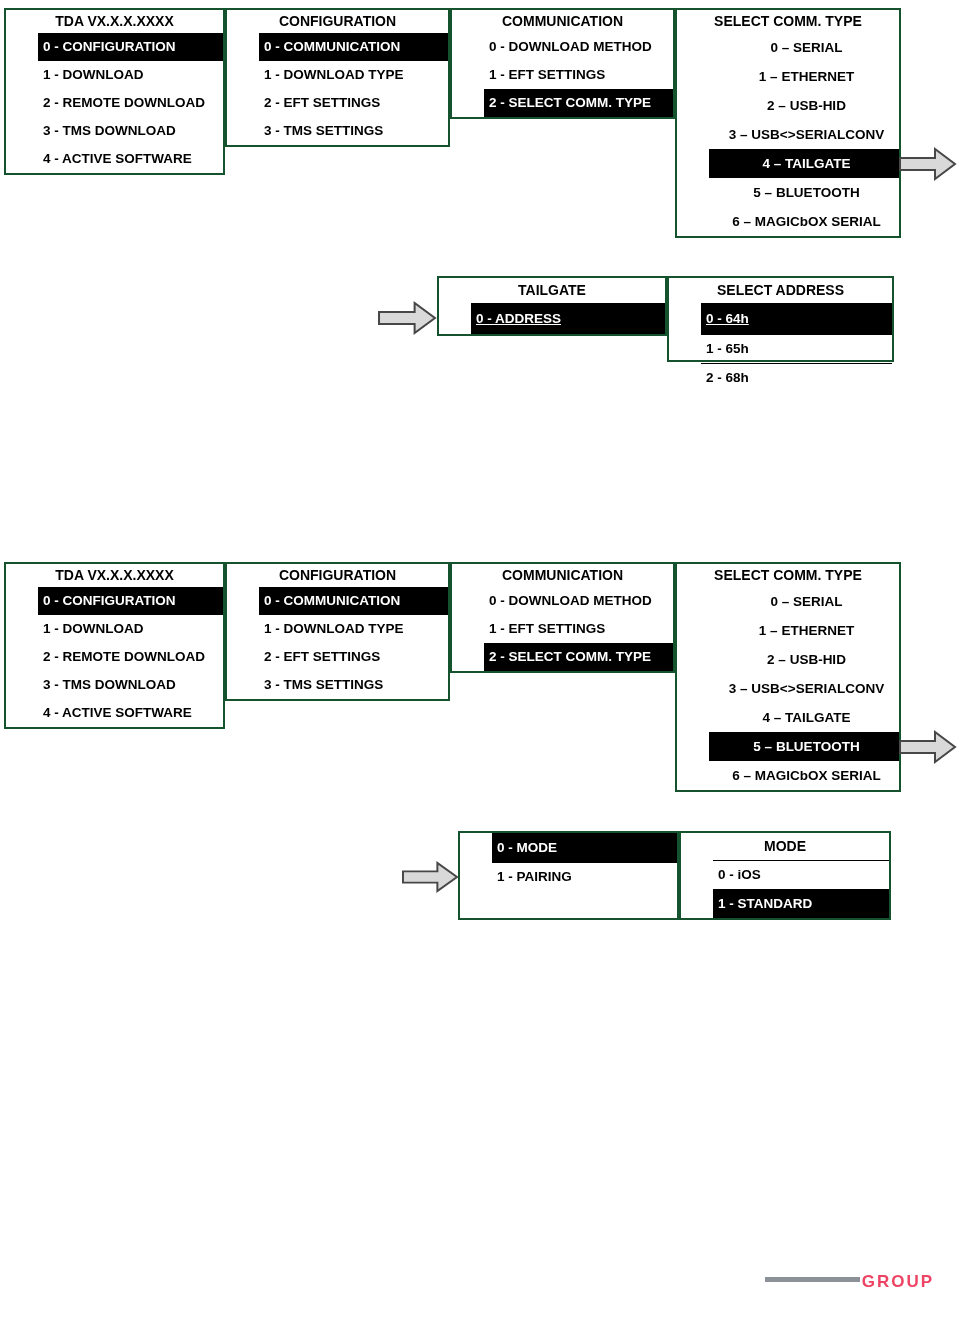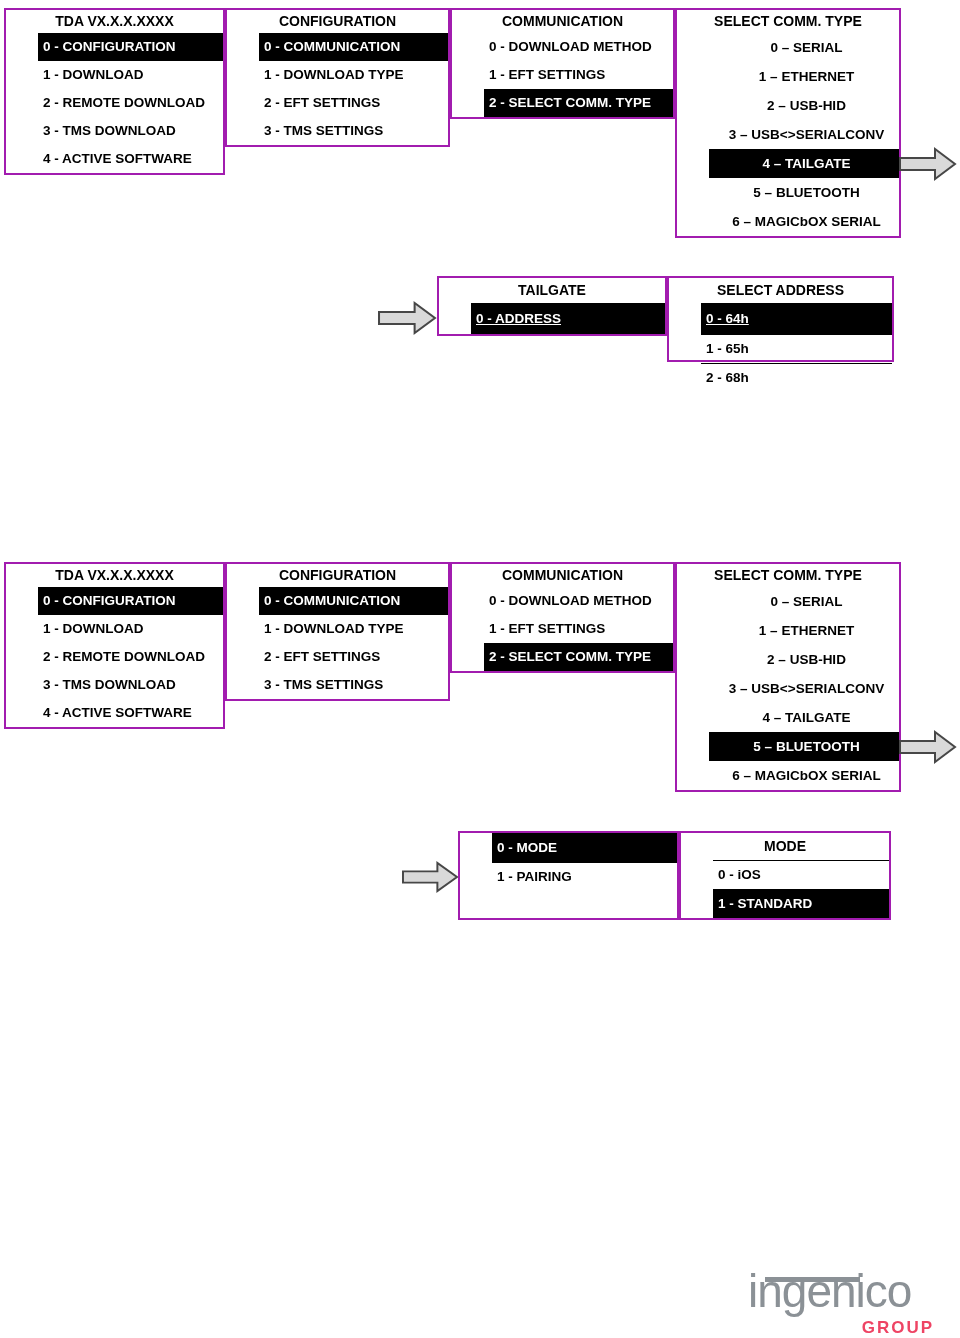--- a/index.html
+++ b/index.html
@@ -1,19 +1,19 @@
 <!DOCTYPE html>
 <html><head>
 <meta charset="utf-8">
 <style>
   html,body{margin:0;padding:0;background:#fff;}
   .page{position:relative;width:960px;height:1338px;background:#ffffff;
         font-family:"Liberation Sans",sans-serif;overflow:hidden;}
 
-  .tbl{position:absolute;background:#fff;border:2px solid #a21caf;box-sizing:border-box;color:#000;}
+  .tbl{position:absolute;background:#fff;border:2px solid #14532d;box-sizing:border-box;color:#000;}
   .hdr{height:23px;line-height:23px;text-align:center;font-weight:bold;font-size:14px;
        white-space:nowrap;overflow:hidden;}
   .row{height:28px;line-height:28px;padding-left:5px;font-weight:bold;font-size:13.5px;
        white-space:nowrap;overflow:hidden;box-sizing:border-box;margin-left:32px;}
   .sel{background:#000;color:#fff;}
   .t4 .row{height:29px;line-height:29px;text-align:center;}
 
   
   .sub .row{border-top:1px solid #000;}
   .h25{height:25px;line-height:25px;}
@@ -136,18 +136,17 @@
     <div class="row h29">1 - PAIRING</div>
   </div>
 
   <div class="tbl sub" style="left:679px;top:831px;width:212px;height:89px">
     <div class="hdr h27">MODE</div>
     <div class="row h29">0 - iOS</div>
     <div class="row sel h29">1 - STANDARD</div>
   </div>
 
   <div class="logo">
-    <div class="brand" style="color:#8b9196">ingenico</div>
     <div class="brandbar" style="background:#8b9196"></div>
     <div class="tagline" style="color:#ee4464">GROUP</div>
   </div>
 
 </div>
 
 </body></html>

